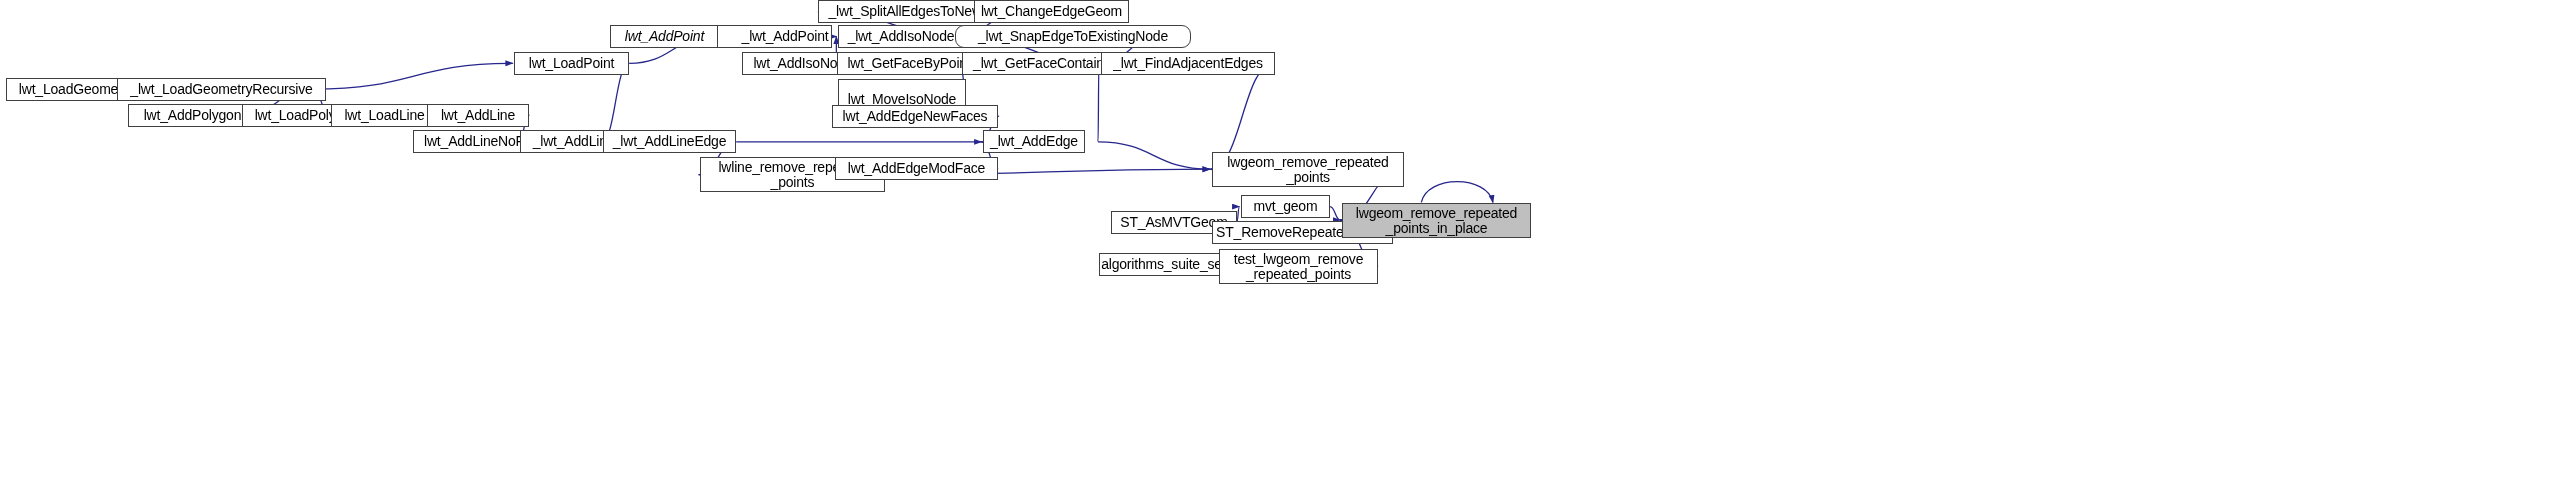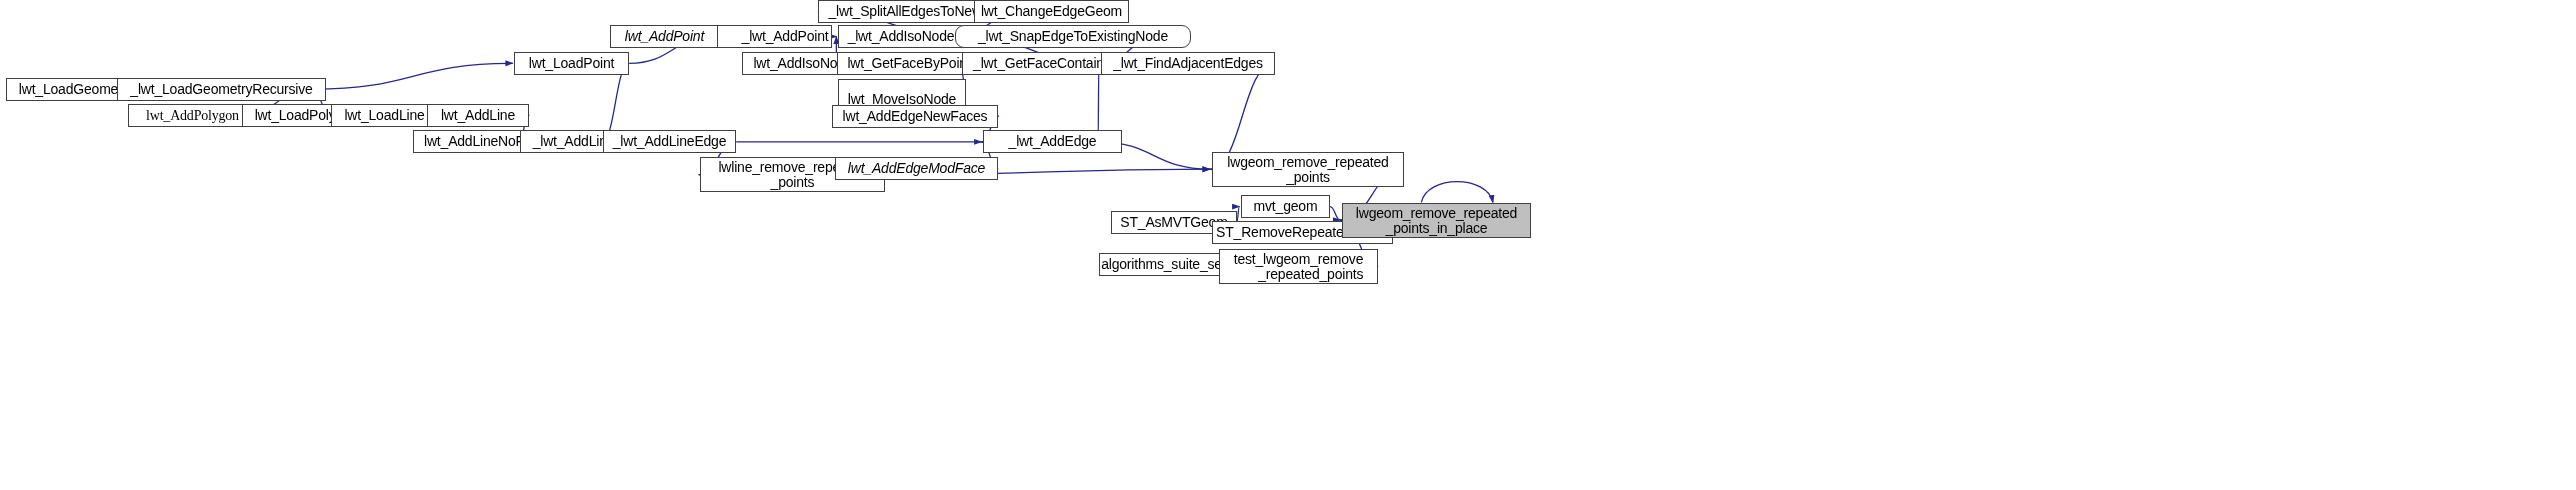--- a/index.html
+++ b/index.html
@@ -59,21 +59,21 @@
         <path d="M1337,240.5 C1338.5,240.5 1338.5,223.5 1340,223.5" marker-end="url(#arrow)" stroke="#26268c"></path>
         <path d="M1506,251.5 C1477.5,251.5 1477.5,238 1449,238" marker-end="url(#arrow)" stroke="#26268c"></path>
         <path d="M1344,285.5 C1330,285.5 1330,288 1316,288" marker-end="url(#arrow)" stroke="#26268c"></path>
         <path d="M1490,288 C1469.5,288 1469.5,238 1449,238" marker-end="url(#arrow)" stroke="#26268c"></path>
         <path d="M1536.68,219 C1542.68,189 1608.2,189 1614.2,219" marker-end="url(#arrow)" stroke="#26268c"></path>
       </g>
   </svg>
   <div id="node-layer">
       <div class="node" style="left: 5.5px; top: 78px; width: 141px; height: 23px;">lwt_LoadGeometry</div>
       <div class="node" style="left: 104px; top: 78px; width: 209px; height: 23px; margin-left: 13px;">_lwt_LoadGeometryRecursive</div>
-      <div class="node" style="left: 128px; top: 104px; width: 129px; height: 23px; font-family: Liberation Serif, serif;">lwt_AddPolygon</div>
+      <div class="node" style="left: 128px; top: 104px; width: 129px; height: 23px;">lwt_AddPolygon</div>
       <div class="node" style="left: 242px; top: 104px; width: 129px; height: 23px;">lwt_LoadPolygon</div>
       <div class="node" style="left: 331px; top: 104px; width: 107px; height: 23px;">lwt_LoadLine</div>
       <div class="node" style="left: 514px; top: 52px; width: 115px; height: 23px;">lwt_LoadPoint</div>
       <div class="node" style="left: 610px; top: 25px; width: 109px; height: 23px; font-style: italic;">lwt_AddPoint</div>
       <div class="node" style="left: 717px; top: 25px; width: 115px; height: 23px; padding-left: 21px;">_lwt_AddPoint</div>
       <div class="node" style="left: 714px; top: 52px; width: 122px; height: 23px; margin-left: 28px;">lwt_AddIsoNode</div>
       <div class="node" style="left: 838px; top: 25px; width: 126px; height: 23px;">_lwt_AddIsoNode</div>
       <div class="node" style="left: 818px; top: 0px; width: 207px; height: 23px;">_lwt_SplitAllEdgesToNewNode</div>
       <div class="node" style="left: 974px; top: 0px; width: 155px; height: 23px;">lwt_ChangeEdgeGeom</div>
       <div class="node" style="left: 955px; top: 25px; width: 236px; height: 23px; border-radius: 9px;">_lwt_SnapEdgeToExistingNode</div>
@@ -81,27 +81,27 @@
       <div class="node" style="left: 962px; top: 52px; width: 202px; height: 23px;">_lwt_GetFaceContainingPoint</div>
       <div class="node" style="left: 838px; top: 79px; width: 128px; height: 41px;">lwt_MoveIsoNode</div>
       <div class="node" style="left: 1101px; top: 52px; width: 174px; height: 23px; text-align: right;">_lwt_FindAdjacentEdges</div>
       <div class="node" style="left: 427px; top: 104px; width: 102px; height: 23px;">lwt_AddLine</div>
       <div class="node" style="left: 413px; top: 130px; width: 144px; height: 23px;">lwt_AddLineNoFace</div>
       <div class="node" style="left: 520px; top: 130px; width: 107px; height: 23px;">_lwt_AddLine</div>
       <div class="node" style="left: 603px; top: 130px; width: 133px; height: 23px;">_lwt_AddLineEdge</div>
       <div class="node" style="left: 700px; top: 157px; width: 185px; height: 35px;">lwline_remove_repeated
 _points</div>
       <div class="node" style="left: 832px; top: 105px; width: 166px; height: 23px;">lwt_AddEdgeNewFaces</div>
-      <div class="node" style="left: 835px; top: 157px; width: 163px; height: 23px; font-style: italic;">lwt_AddEdgeModFace</div>
-      <div class="node" style="left: 983px; top: 130px; width: 139px; height: 23px;">_lwt_AddEdge</div>
+      <div class="node" style="left: 835px; top: 157px; width: 163px; height: 23px;">lwt_AddEdgeModFace</div>
+      <div class="node" style="left: 983px; top: 130px; width: 102px; height: 23px;">_lwt_AddEdge</div>
       <div class="node" style="left: 1212px; top: 152px; width: 192px; height: 35px;">lwgeom_remove_repeated
 _points</div>
       <div class="node" style="left: 1241px; top: 195px; width: 89px; height: 23px;">mvt_geom</div>
       <div class="node" style="left: 1111px; top: 211px; width: 126px; height: 23px;">ST_AsMVTGeom</div>
       <div class="node" style="left: 1212px; top: 221px; width: 181px; height: 23px;">ST_RemoveRepeatedPoints</div>
       <div class="node" style="left: 1099px; top: 253px; width: 144px; height: 23px;">algorithms_suite_setup</div>
-      <div class="node" style="left: 1219px; top: 249px; width: 159px; height: 35px; text-align: right;">test_lwgeom_remove
+      <div class="node" style="left: 1219px; top: 249px; width: 159px; height: 35px;">test_lwgeom_remove
 _repeated_points</div>
       <div class="node hl" style="left: 1342px; top: 203px; width: 189px; height: 35px;">lwgeom_remove_repeated
 _points_in_place</div>
     </div>
 </div>
 
 
 </body></html>

